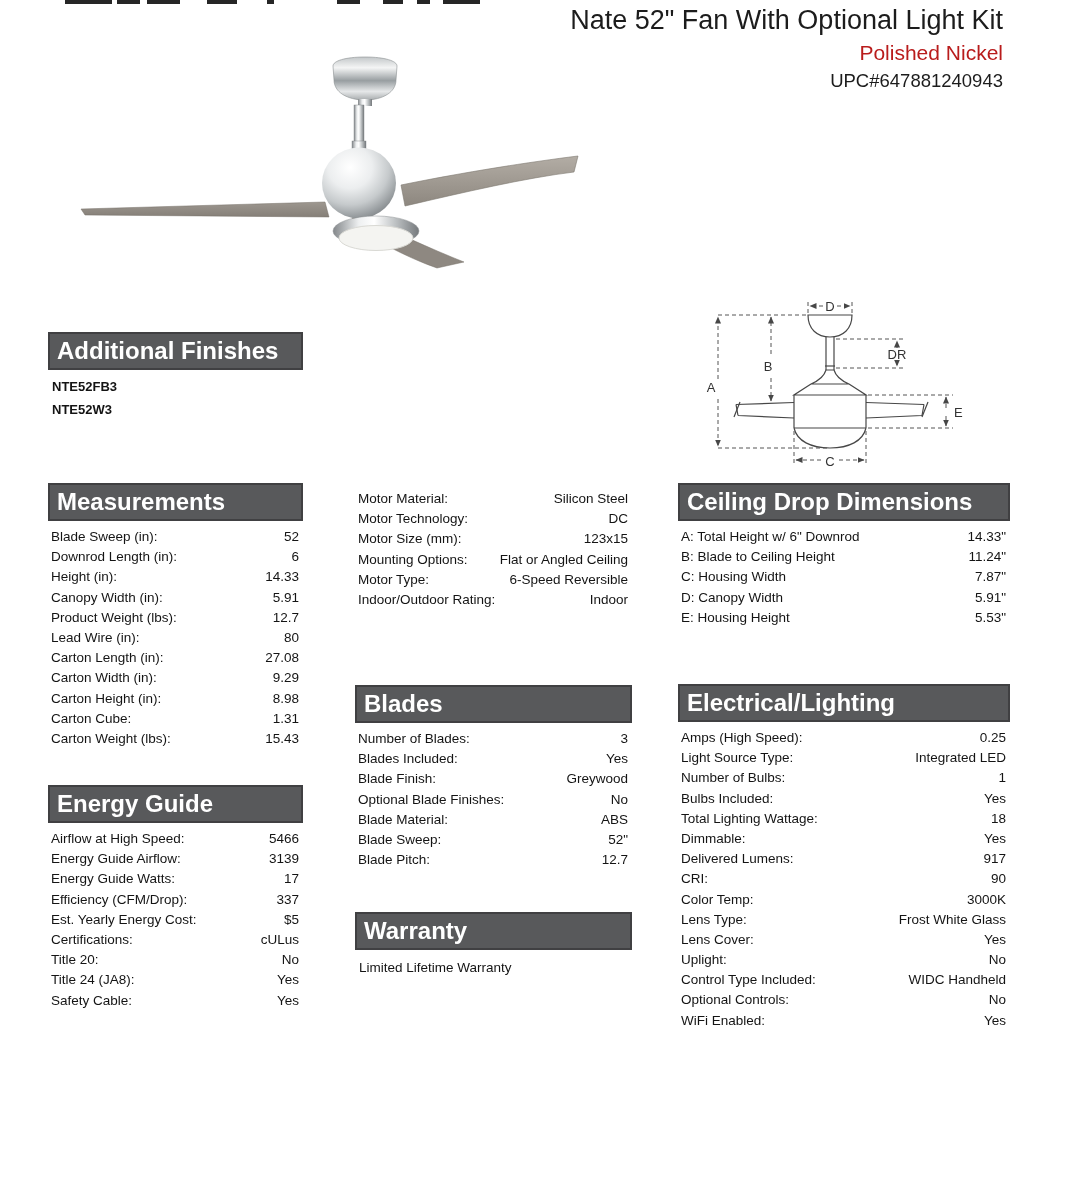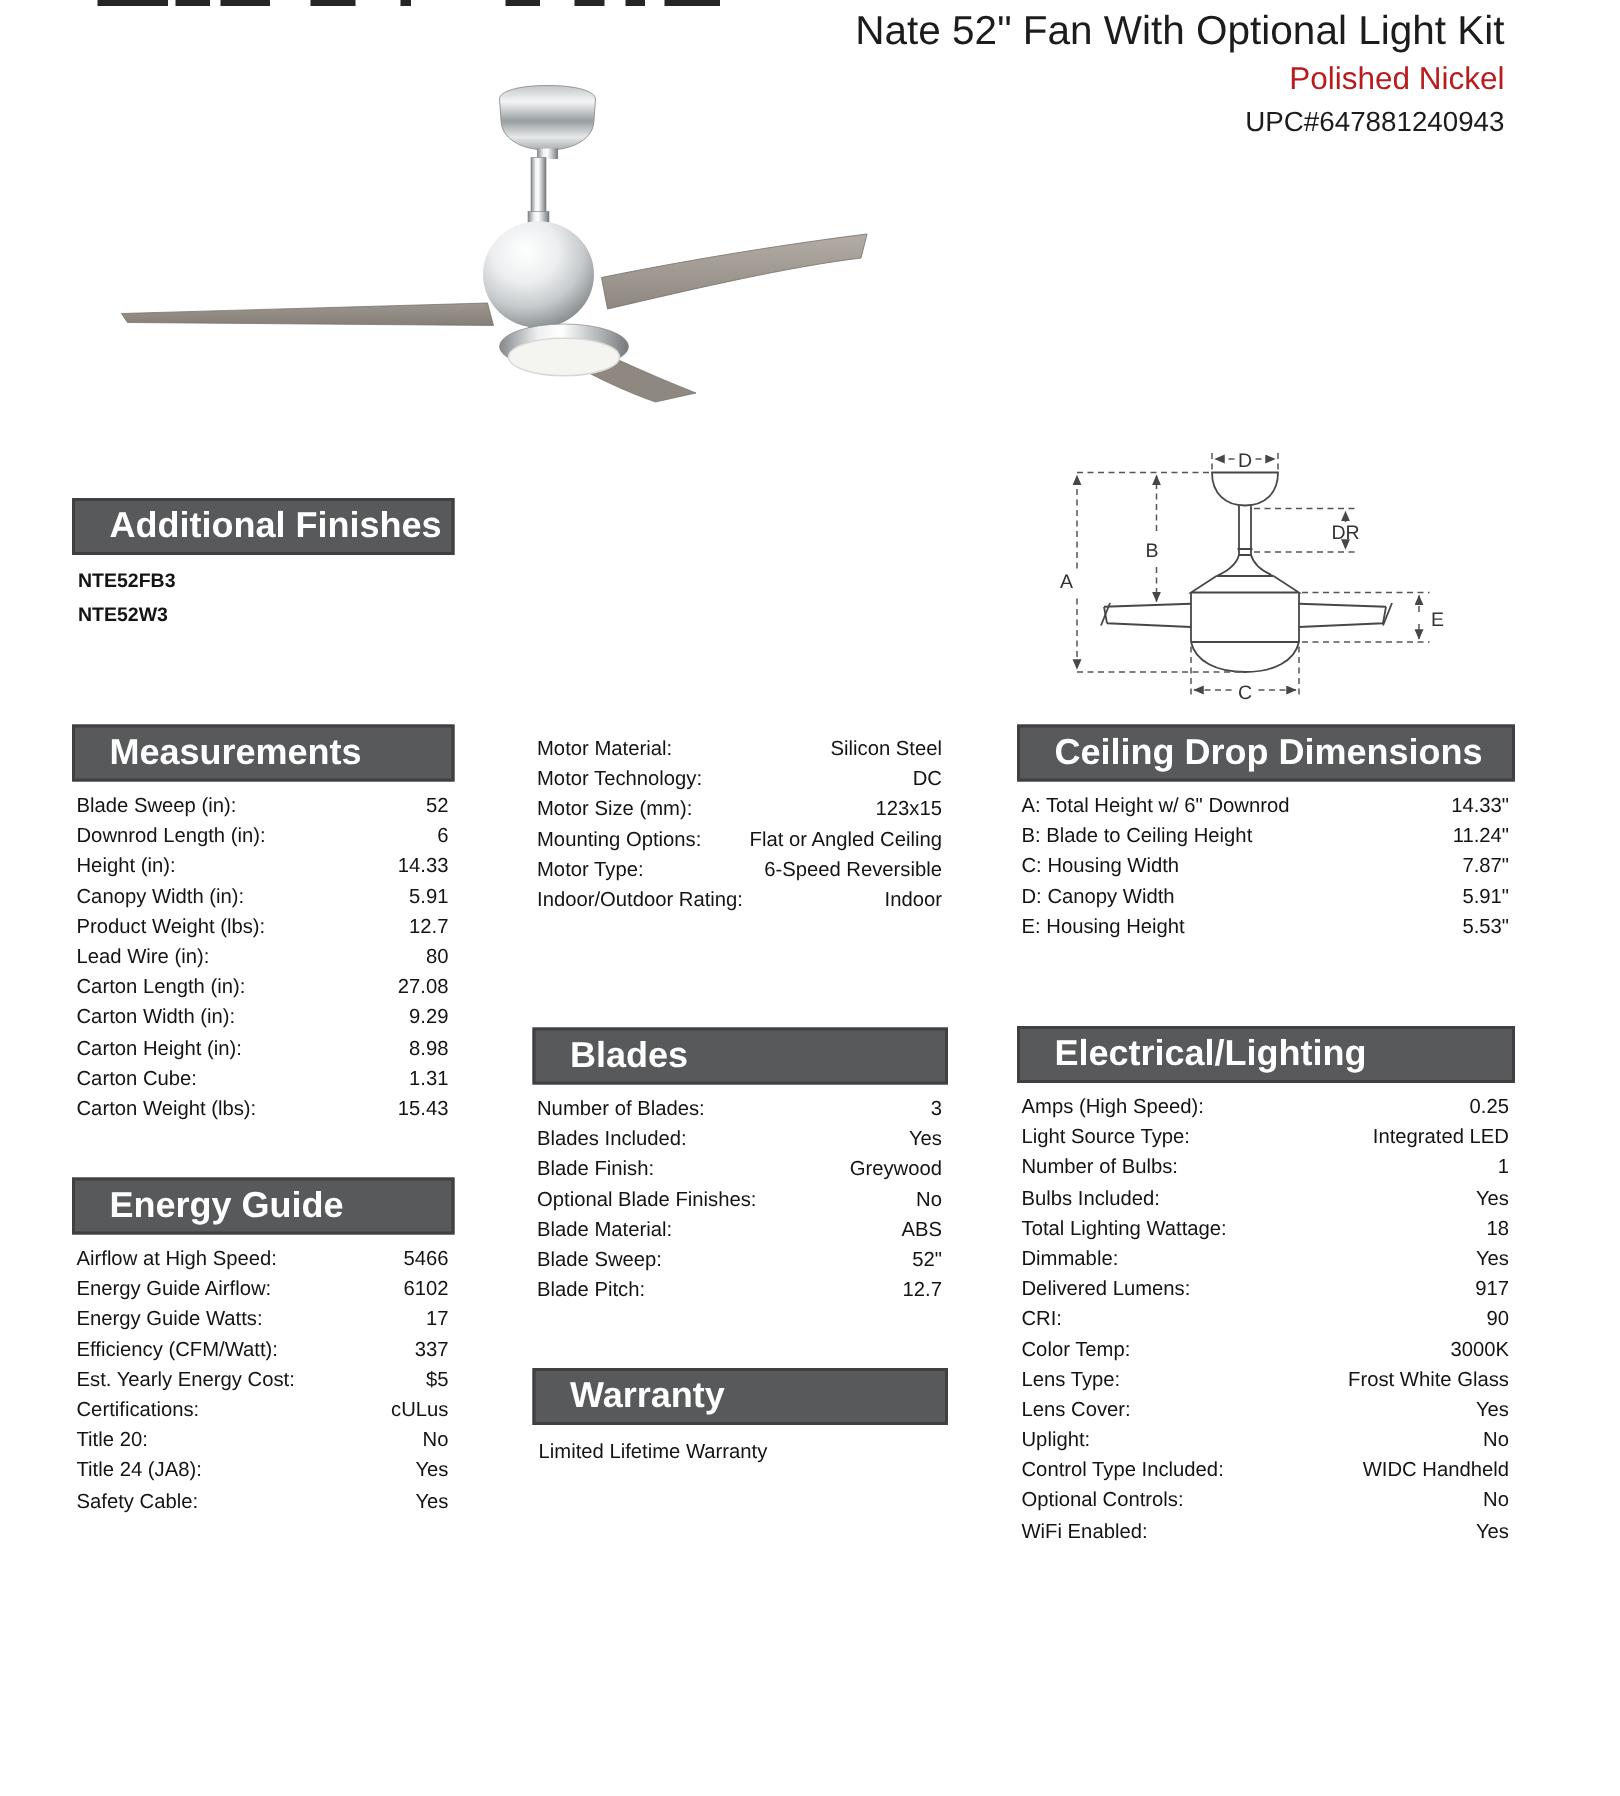--- a/index.html
+++ b/index.html
@@ -12,21 +12,21 @@
   .title-block{position:absolute;top:4px;right:77px;text-align:right;}
   .title-block .t1{font-size:27px;line-height:32px;color:#1c1c1c;}
   .title-block .t2{font-size:21px;line-height:25px;margin-top:4px;color:#b91c1c;}
   .title-block .t3{font-size:18.5px;line-height:22px;margin-top:5px;color:#1c1c1c;}
 
   .fan-photo{position:absolute;left:75px;top:35px;width:600px;height:250px;}
   .dim-diagram{position:absolute;left:690px;top:282px;width:310px;height:195px;}
 
   .spec{position:absolute;}
   .bar{box-sizing:border-box;height:38px;background:#58595b;border:2px solid #404042;
-       color:#ffffff;font-weight:bold;font-size:24px;line-height:33px;padding-left:23px;
+       color:#ffffff;font-weight:bold;font-size:24px;line-height:33px;padding-left:7px;
        white-space:nowrap;overflow:hidden;}
   .rows{margin-top:6px;}
   .row{display:flex;justify-content:space-between;align-items:baseline;
        height:20.2px;font-size:13.5px;line-height:20.2px;padding:0 4px 0 3px;white-space:nowrap;}
   .row .lbl{text-align:center;}
   .row .val{}
   .finish-items{margin-top:5px;padding-left:4px;}
   .finish-items .fin{font-size:13px;font-weight:bold;line-height:23px;}
   .single-line{margin-top:9px;padding-left:4px;font-size:13.5px;line-height:18px;}
 
@@ -260,30 +260,30 @@
     </div>
     <div class="rows">
 
         <div class="row">
           <span class="lbl">Airflow at High Speed:</span>
           <span class="val">5466</span>
         </div>
 
         <div class="row">
           <span class="lbl">Energy Guide Airflow:</span>
-          <span class="val">6102</span>
+          <span class="val">3139</span>
         </div>
 
         <div class="row">
           <span class="lbl">Energy Guide Watts:</span>
           <span class="val">17</span>
         </div>
 
         <div class="row">
-          <span class="lbl">Efficiency (CFM/Watt):</span>
+          <span class="lbl">Efficiency (CFM/Drop):</span>
           <span class="val">337</span>
         </div>
 
         <div class="row">
           <span class="lbl">Est. Yearly Energy Cost:</span>
           <span class="val">$5</span>
         </div>
 
         <div class="row">
           <span class="lbl">Certifications:</span>

